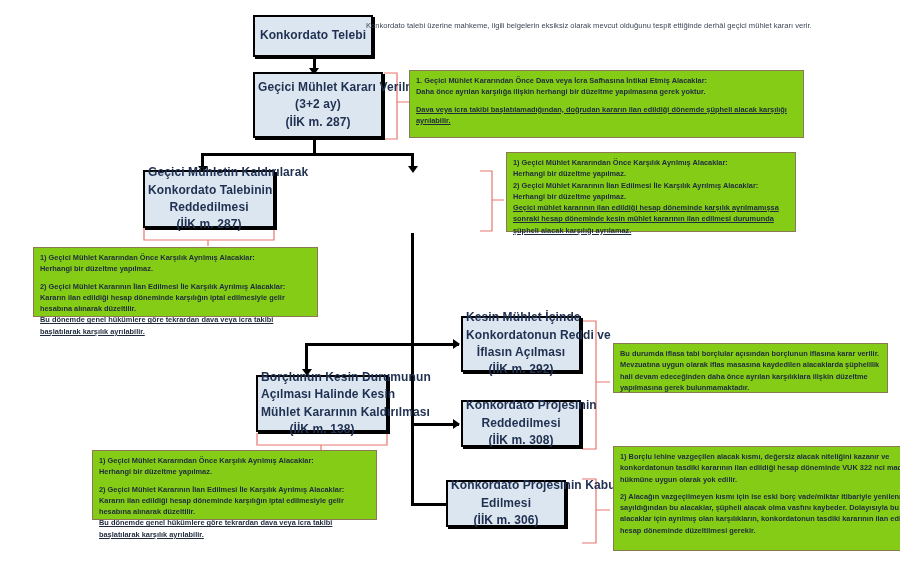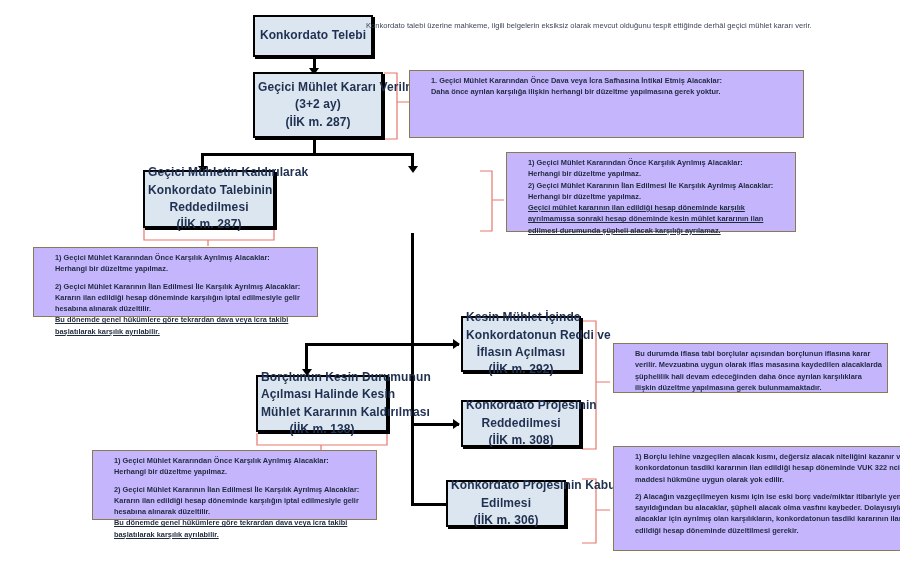--- a/index.html
+++ b/index.html
@@ -36,26 +36,26 @@
     padding: 2px 3px;
     letter-spacing: 0.1px;
   }
   .node .lines { width: 100%; }
   .node .ln { display: block; white-space: nowrap; }
 
   
   .callout {
     position: absolute;
     box-sizing: border-box;
-    background: #c4b5fd;
+    background: #84cc16;
     border: 1px solid #8a7a54;
     color: #1f2b3d;
     font-size: 7.4px;
     line-height: 1.52;
-    padding: 4px 5px 5px 21px;
+    padding: 4px 5px 5px 6px;
     font-weight: bold;
   }
   .callout p { margin: 0; }
   .callout .gap { height: 6px; }
   .callout .u { text-decoration: underline; }
 
   
   .plaintext {
     position: absolute;
     color: #3d4757;
@@ -211,20 +211,21 @@
       <span class="ln">(İİK m. 138)</span>
     </span>
   </div>
 
   <div class="plaintext" style="left:366px; top:20px; width:480px;">Konkordato talebi üzerine mahkeme, ilgili belgelerin eksiksiz olarak mevcut olduğunu tespit ettiğinde derhâl geçici mühlet kararı verir.</div>
 
   <div class="callout" style="left:409px; top:70px; width:395px; height:68px;">
     <p>1. Geçici Mühlet Kararından Önce Dava veya İcra Safhasına İntikal Etmiş Alacaklar:</p>
     <p>Daha önce ayrılan karşılığa ilişkin herhangi bir düzeltme yapılmasına gerek yoktur.</p>
     <div class="gap"></div>
+    <p class="u">Dava veya icra takibi başlatılamadığından, doğrudan kararın ilan edildiği dönemde şüpheli alacak karşılığı ayrılabilir.</p>
   </div>
 
   <div class="callout" style="left:506px; top:152px; width:290px; height:80px;">
     <p>1) Geçici Mühlet Kararından Önce Karşılık Ayrılmış Alacaklar:</p>
     <p>Herhangi bir düzeltme yapılmaz.</p>
     <p>2) Geçici Mühlet Kararının İlan Edilmesi İle Karşılık Ayrılmış Alacaklar:</p>
     <p>Herhangi bir düzeltme yapılmaz.</p>
     <p class="u">Geçici mühlet kararının ilan edildiği hesap döneminde karşılık ayrılmamışsa sonraki hesap döneminde kesin mühlet kararının ilan edilmesi durumunda şüpheli alacak karşılığı ayrılamaz.</p>
   </div>
 

